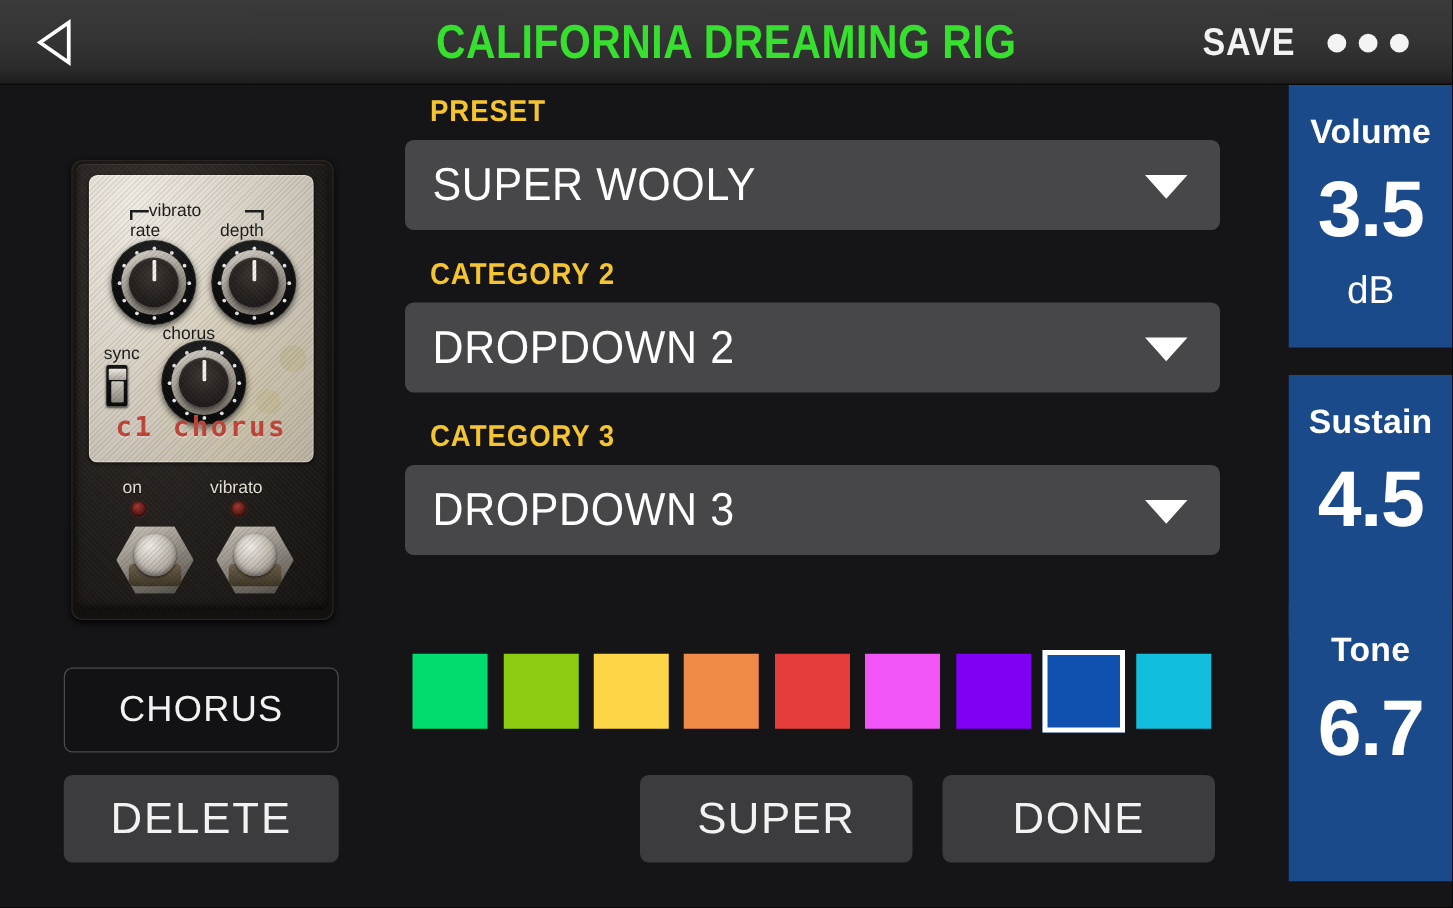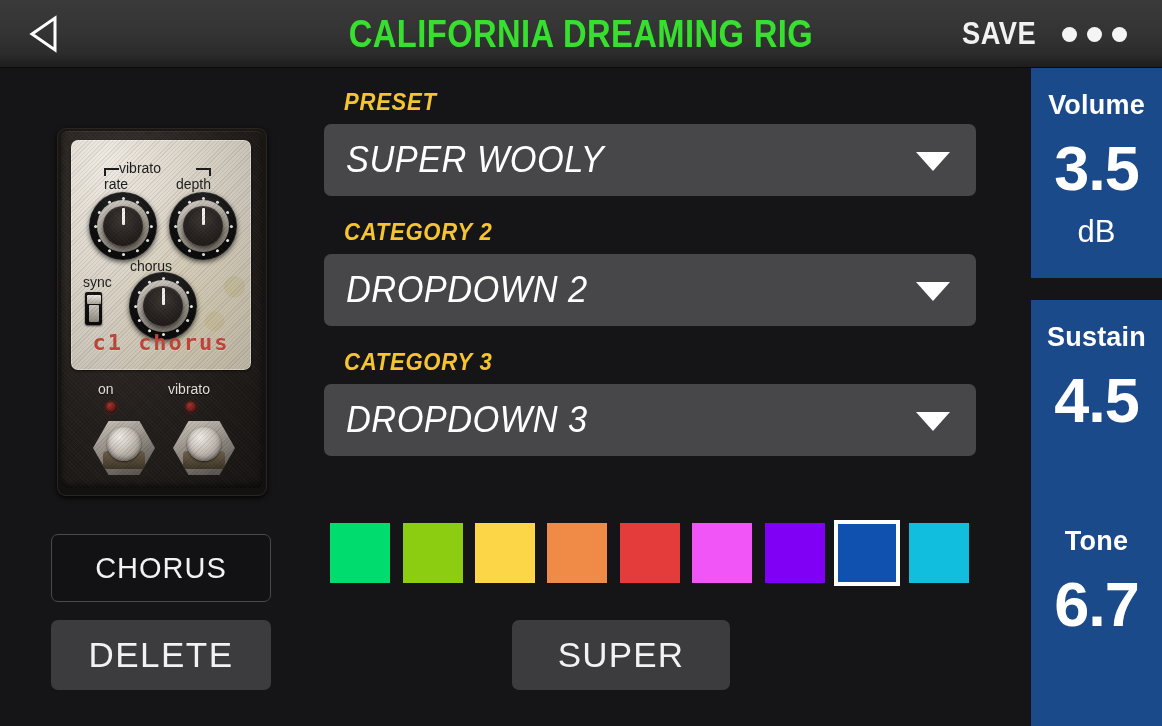--- a/index.html
+++ b/index.html
@@ -158,21 +158,21 @@
     background:#121214;border:1px solid #4a4a4c;
     font-size:29px;letter-spacing:1px;
   }
   .delete-btn{
     position:absolute;left:51px;top:620px;width:220px;height:70px;border-radius:7px;
     background:#3c3c3e;border:none;
     font-size:35px;letter-spacing:1.5px;
   }
 
   
-  .form{position:absolute;left:324px;top:88px;width:652px;font-style:italic;}
+  .form{position:absolute;left:324px;top:76px;width:652px;}
   .flabel{
     color:#f5c431;font-size:24px;font-weight:700;letter-spacing:.8px;
     margin:0 0 8px 20px;transform:scaleX(.92);transform-origin:left center;
   }
   .dropdown{
     position:relative;width:652px;height:72px;border-radius:7px;
     background:#474749;display:flex;align-items:center;cursor:pointer;
     margin-bottom:22px;
   }
   .dd-text{
@@ -207,21 +207,21 @@
 
   
   .sidebar{position:absolute;left:1031px;top:68px;width:131px;height:658px;}
   .panel{
     position:absolute;left:0;width:131px;background:#1b4a8a;
     box-sizing:border-box;display:flex;flex-direction:column;align-items:center;
     cursor:pointer;overflow:hidden;
   }
   .panel-1{top:0;height:210px;}
   .panel-2{top:232px;height:210px;}
-  .panel-3{top:436px;height:222px;}
+  .panel-3{top:415px;height:222px;}
   .p-name{color:#fff;font-size:27px;font-weight:700;margin-top:22px;letter-spacing:.2px;}
   .p-value{color:#fff;font-size:63px;font-weight:700;line-height:1;margin-top:16px;letter-spacing:-1px;}
   .p-unit{color:#fff;font-size:31px;font-weight:400;margin-top:14px;}
 </style>
 </head>
 <body>
 
 <div class="app">
 
   <div class="topbar">
@@ -390,20 +390,21 @@
       </div>
       <div class="sw-cell selected">
         <div class="sw-chip" style="background: rgb(16, 80, 174);"></div>
       </div>
       <div class="sw-cell">
         <div class="sw-chip" style="background: rgb(18, 190, 221);"></div>
       </div>
     </div>
 
   <div class="btn cancel-btn">SUPER</div>
+  <div class="btn done-btn">DONE</div>
 
   <div class="sidebar">
 
     <div class="panel panel-1">
       <div class="p-name">Volume</div>
       <div class="p-value">3.5</div>
       <div class="p-unit">dB</div>
     </div>
 
     <div class="panel panel-2">

